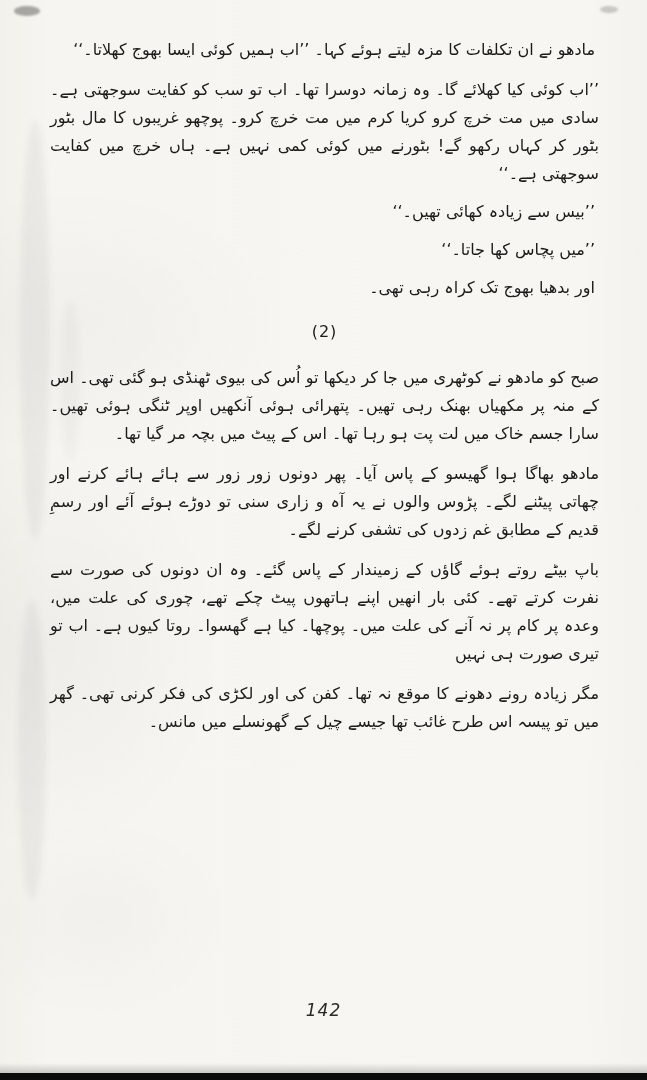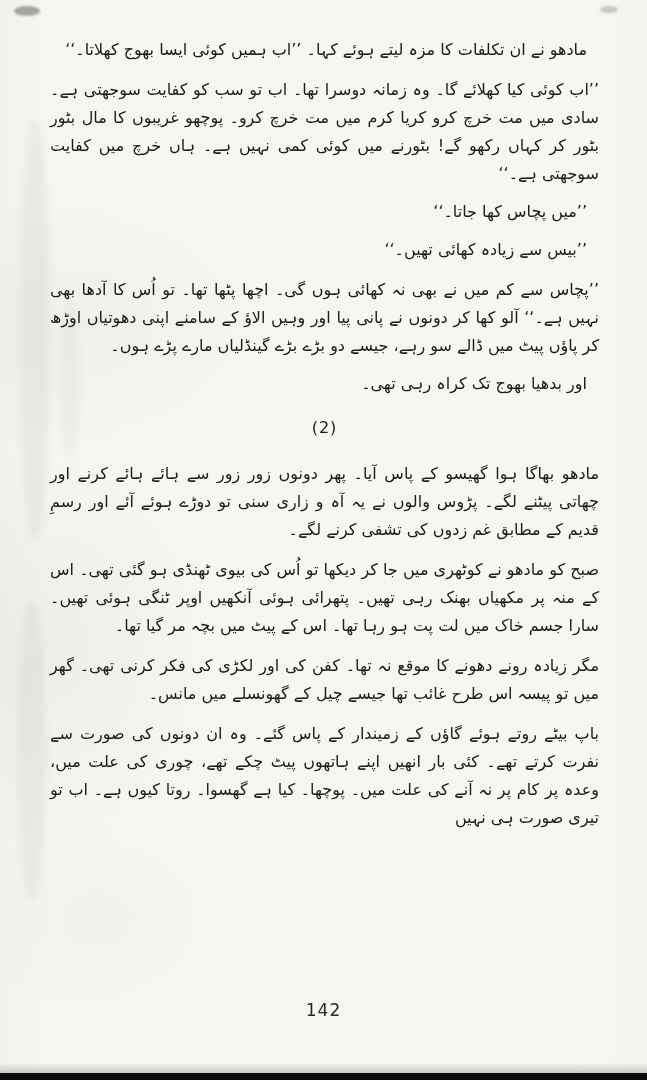--- a/index.html
+++ b/index.html
@@ -25,39 +25,40 @@
     direction: rtl;
     padding: 36px 48px 0 50px;
     font-size: 16px;
     line-height: 28px;
   }
   .para {
     margin: 12px 0 10px 0;
     text-align: justify;
   }
   .dialogue {
-    margin: 0 12px 10px 0;
+    margin: 0 4px 10px 0;
     text-align: right;
   }
   .section-marker {
     direction: ltr;
     text-align: center;
     margin: 16px 0 18px 0;
     font-size: 16px;
     letter-spacing: 1px;
   }
   .page-number {
     position: absolute;
     left: 0;
     right: 0;
     top: 1000px;
     text-align: center;
     font-size: 17px;
     color: #2a2927;
     letter-spacing: 1px;
+    font-style: italic;
   }
   
   .scan-edge-bottom {
     position: absolute;
     left: 0;
     bottom: 0;
     width: 100%;
     height: 7px;
     background: #0b0b0b;
   }
@@ -92,37 +93,36 @@
   <div class="smudge s4"></div>
   <div class="smudge s5"></div>
 
   <div class="text-block">
 
     <p class="dialogue">مادھو نے ان تکلفات کا مزہ لیتے ہوئے کہا۔ ’’اب ہمیں کوئی ایسا بھوج کھلاتا۔‘‘</p>
 
     <p class="para">’’اب کوئی کیا کھلائے گا۔ وہ زمانہ دوسرا تھا۔ اب تو سب کو کفایت سوجھتی ہے۔ سادی میں مت خرچ کرو کریا کرم میں مت خرچ کرو۔ پوچھو غریبوں کا مال بٹور بٹور کر کہاں رکھو گے! بٹورنے میں کوئی کمی نہیں ہے۔ ہاں خرچ میں کفایت سوجھتی ہے۔‘‘</p>
 
 
+    <p class="dialogue">’’بیس سے زیادہ کھائی تھیں۔‘‘</p>
+
     <p class="dialogue">’’میں پچاس کھا جاتا۔‘‘</p>
 
-    <p class="dialogue">’’بیس سے زیادہ کھائی تھیں۔‘‘</p>
-
-    <p class="para">’’پچاس سے کم میں نے بھی نہ کھائی ہوں گی۔ اچھا پٹھا تھا۔ تو اُس کا آدھا بھی نہیں ہے۔‘‘ آلو کھا کر دونوں نے پانی پیا اور وہیں الاؤ کے سامنے اپنی دھوتیاں اوڑھ کر پاؤں پیٹ میں ڈالے سو رہے، جیسے دو بڑے بڑے گینڈلیاں مارے پڑے ہوں۔</p>
 
     <p class="dialogue">اور بدھیا بھوج تک کراہ رہی تھی۔</p>
 
     <div class="section-marker">(2)</div>
 
+    <p class="para">صبح کو مادھو نے کوٹھری میں جا کر دیکھا تو اُس کی بیوی ٹھنڈی ہو گئی تھی۔ اس کے منہ پر مکھیاں بھنک رہی تھیں۔ پتھرائی ہوئی آنکھیں اوپر ٹنگی ہوئی تھیں۔ سارا جسم خاک میں لت پت ہو رہا تھا۔ اس کے پیٹ میں بچہ مر گیا تھا۔</p>
+
     <p class="para">مادھو بھاگا ہوا گھیسو کے پاس آیا۔ پھر دونوں زور زور سے ہائے ہائے کرنے اور چھاتی پیٹنے لگے۔ پڑوس والوں نے یہ آہ و زاری سنی تو دوڑے ہوئے آئے اور رسمِ قدیم کے مطابق غم زدوں کی تشفی کرنے لگے۔</p>
 
-    <p class="para">صبح کو مادھو نے کوٹھری میں جا کر دیکھا تو اُس کی بیوی ٹھنڈی ہو گئی تھی۔ اس کے منہ پر مکھیاں بھنک رہی تھیں۔ پتھرائی ہوئی آنکھیں اوپر ٹنگی ہوئی تھیں۔ سارا جسم خاک میں لت پت ہو رہا تھا۔ اس کے پیٹ میں بچہ مر گیا تھا۔</p>
+    <p class="para">باپ بیٹے روتے ہوئے گاؤں کے زمیندار کے پاس گئے۔ وہ ان دونوں کی صورت سے نفرت کرتے تھے۔ کئی بار انھیں اپنے ہاتھوں پیٹ چکے تھے، چوری کی علت میں، وعدہ پر کام پر نہ آنے کی علت میں۔ پوچھا۔ کیا ہے گھسوا۔ روتا کیوں ہے۔ اب تو تیری صورت ہی نہیں</p>
 
     <p class="para">مگر زیادہ رونے دھونے کا موقع نہ تھا۔ کفن کی اور لکڑی کی فکر کرنی تھی۔ گھر میں تو پیسہ اس طرح غائب تھا جیسے چیل کے گھونسلے میں مانس۔</p>
-
-    <p class="para">باپ بیٹے روتے ہوئے گاؤں کے زمیندار کے پاس گئے۔ وہ ان دونوں کی صورت سے نفرت کرتے تھے۔ کئی بار انھیں اپنے ہاتھوں پیٹ چکے تھے، چوری کی علت میں، وعدہ پر کام پر نہ آنے کی علت میں۔ پوچھا۔ کیا ہے گھسوا۔ روتا کیوں ہے۔ اب تو تیری صورت ہی نہیں</p>
 
   </div>
 
   <div class="page-number">142</div>
 
   <div class="scan-edge-bottom-fade"></div>
   <div class="scan-edge-bottom"></div>
 
 </div>
 

